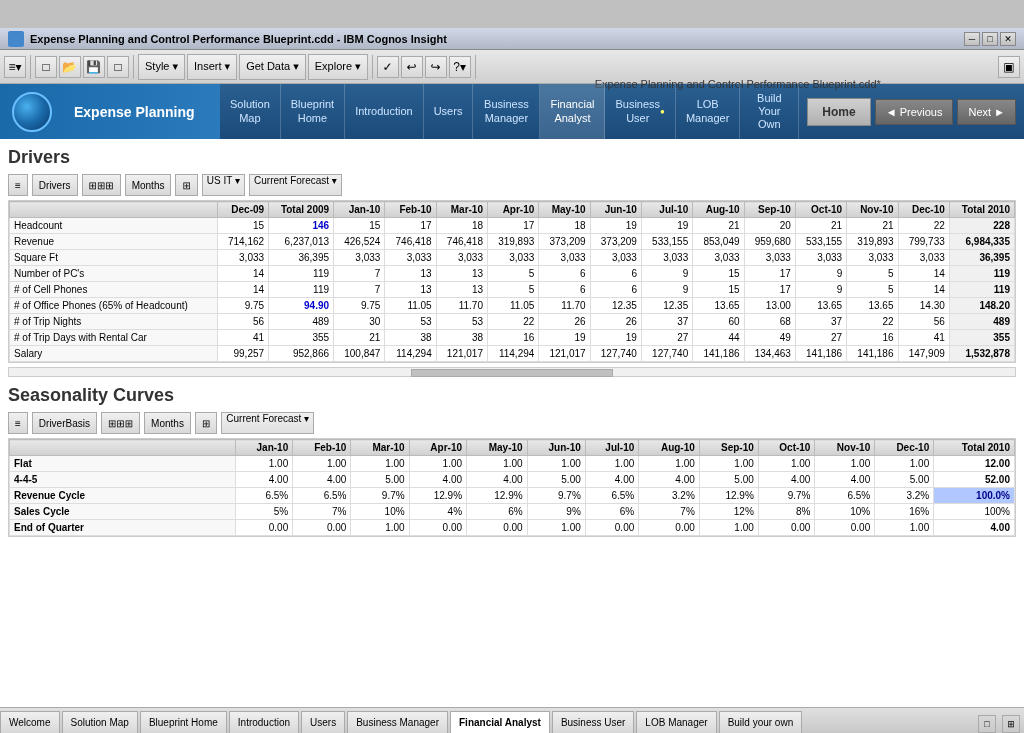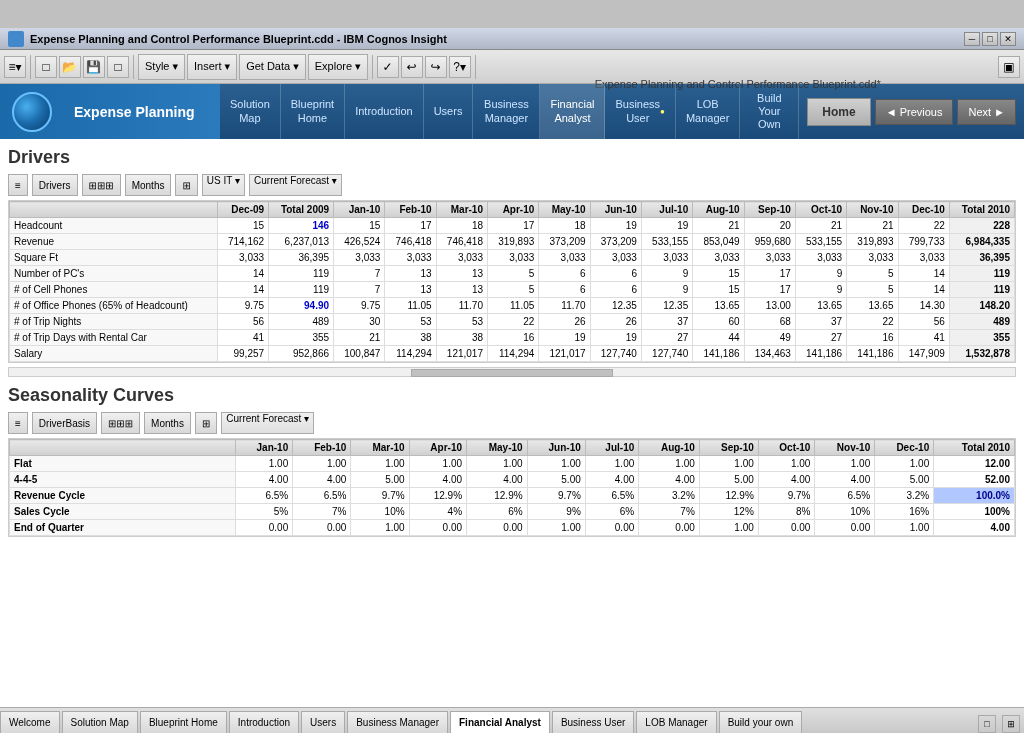--- a/index.html
+++ b/index.html
@@ -567,21 +567,21 @@
               <td>10%</td>
               <td>4%</td>
               <td>6%</td>
               <td>9%</td>
               <td>6%</td>
               <td>7%</td>
               <td>12%</td>
               <td>8%</td>
               <td>10%</td>
               <td>16%</td>
-              <td style="font-weight: bold;">100%</td>
+              <td style="font-weight: normal;">100%</td>
             </tr>
             <tr>
               <td class="row-label" style="font-weight: bold;">End of Quarter</td>
               <td>0.00</td>
               <td>0.00</td>
               <td>1.00</td>
               <td>0.00</td>
               <td>0.00</td>
               <td>1.00</td>
               <td>0.00</td>

